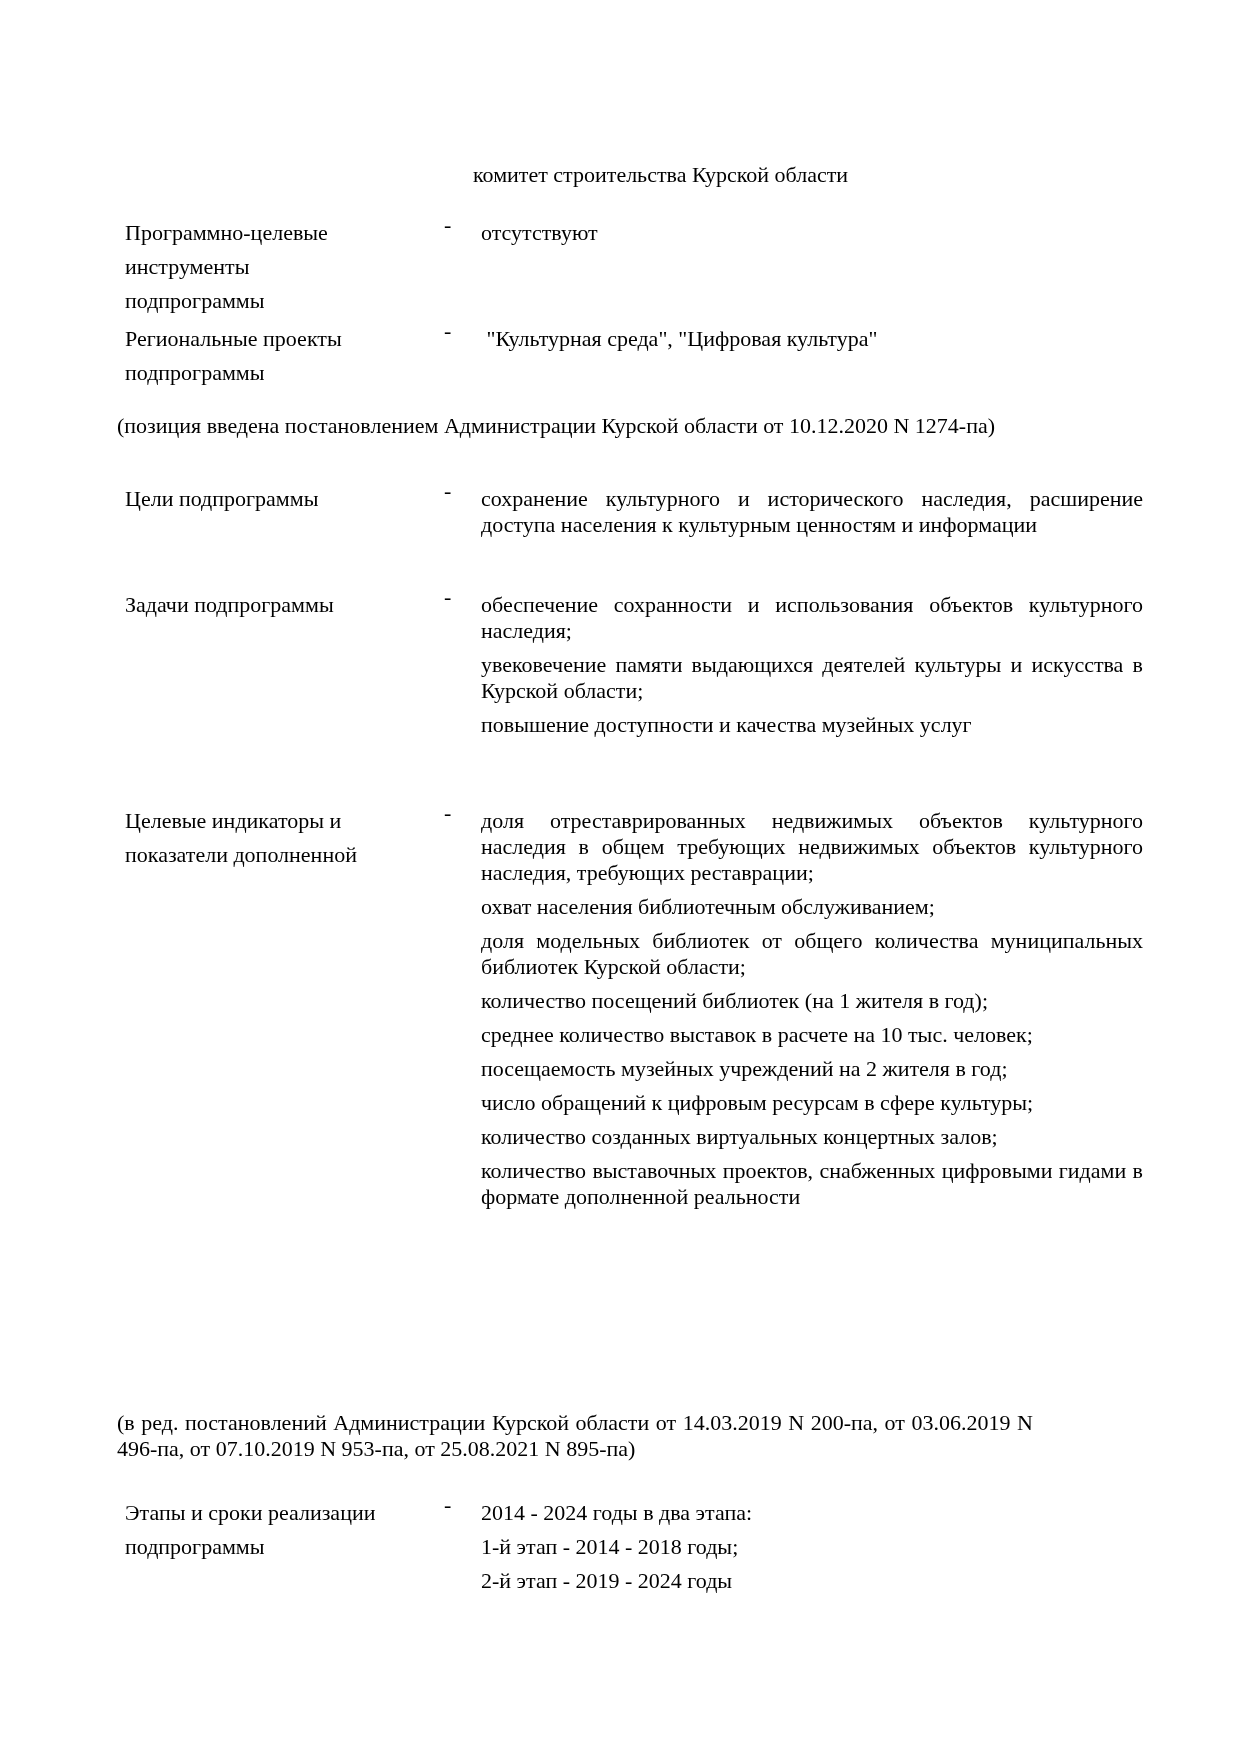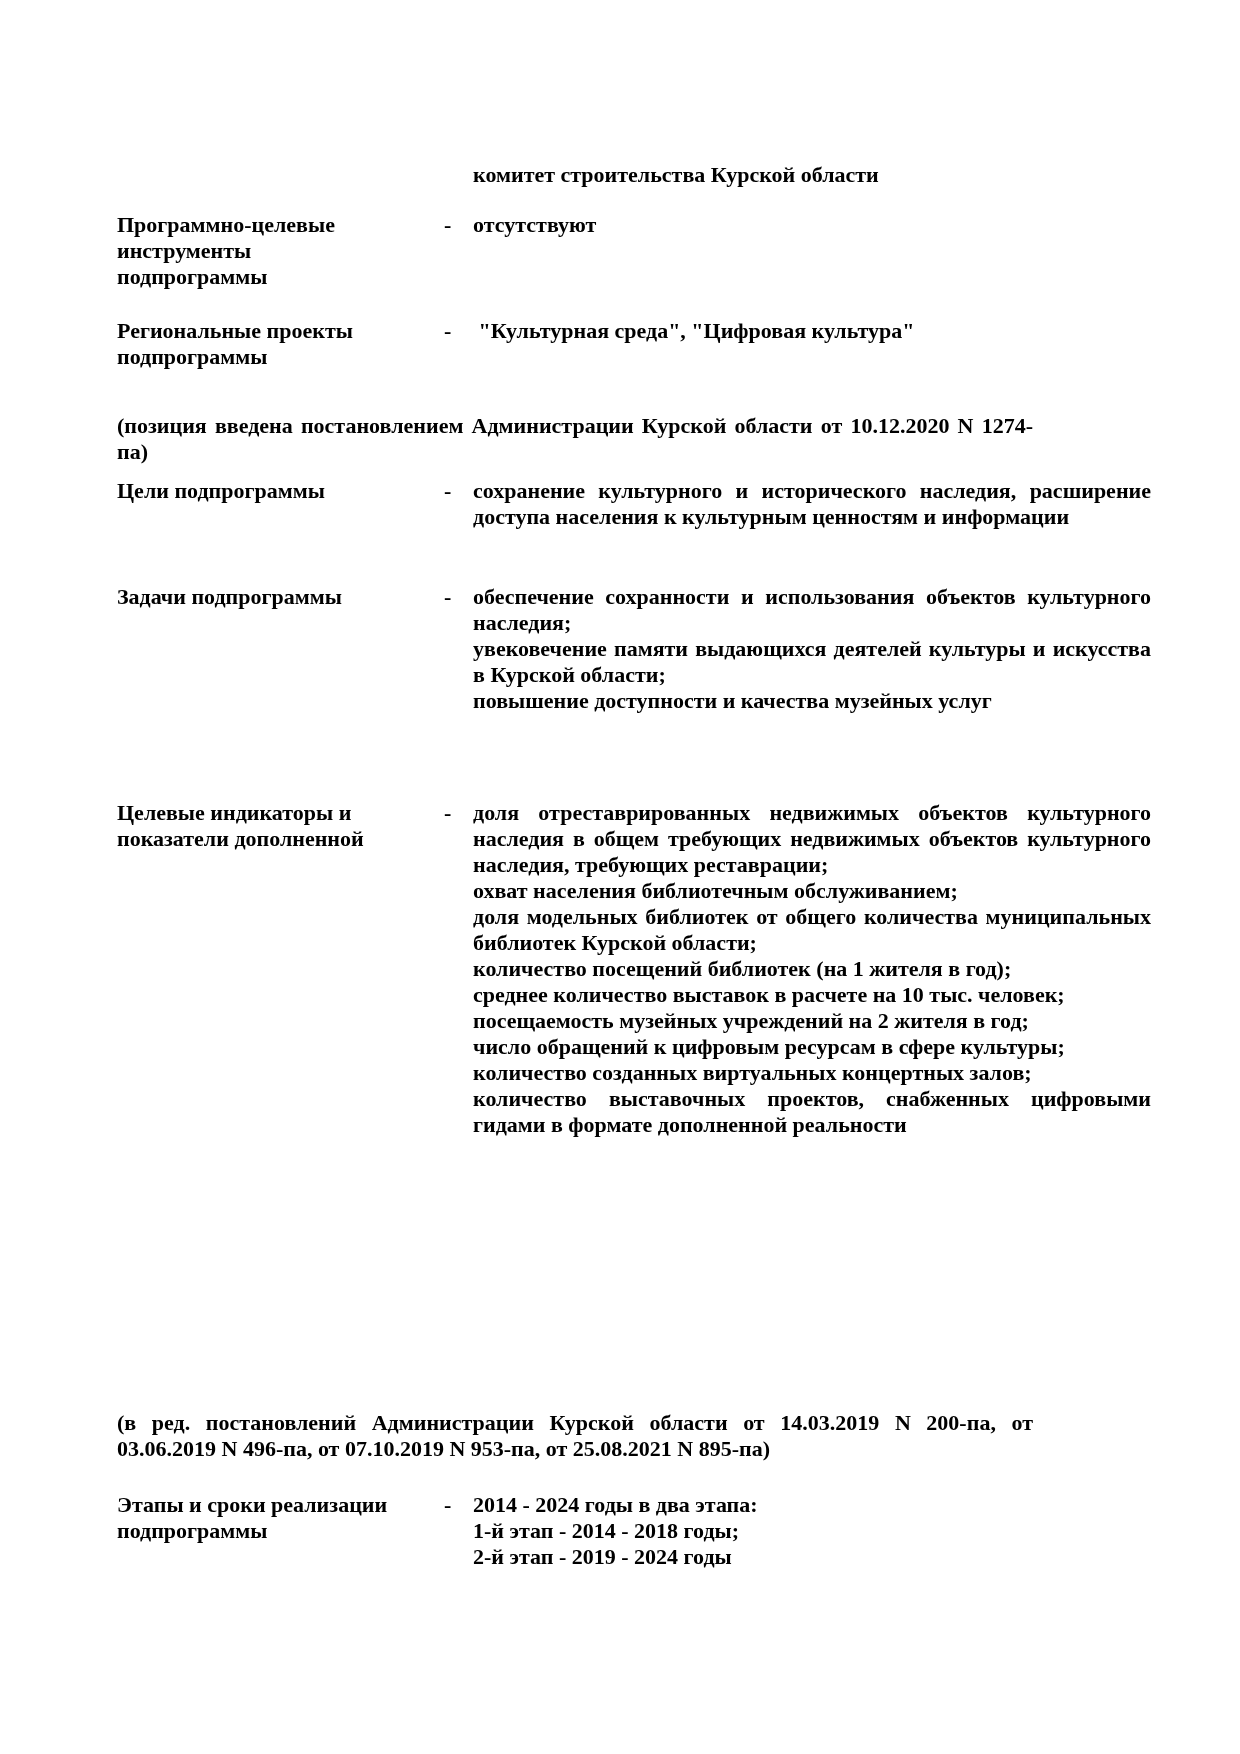--- a/index.html
+++ b/index.html
@@ -1,27 +1,27 @@
 <!DOCTYPE html>
 <html><head>
 <meta charset="utf-8">
 <style>
   html, body { margin: 0; padding: 0; background: #ffffff; }
   body {
     width: 1240px; height: 1754px; position: relative; overflow: hidden;
     font-family: "Liberation Serif", "DejaVu Serif", serif;
     color: #000; font-size: 22px; line-height: 26px;
   }
-  .page { position: absolute; left: 0; top: 0; width: 1240px; height: 1754px; font-weight: bold; }
+  .page { position: absolute; left: 0; top: 0; width: 1240px; height: 1754px; }
   .row { position: absolute; left: 117px; width: 920px; }
   .label { position: absolute; left: 0; width: 300px; }
   .dash { position: absolute; left: 327px; width: 20px; }
   .value { position: absolute; left: 356px; width: 678px; text-align: justify; }
-  .value p { margin: 0; text-align: justify; text-align-last: left; }
-  .label p { margin: 0; }
+  .value p { margin: 8px; text-align: justify; text-align-last: left; }
+  .label p { margin: 8px; }
   .note { position: absolute; left: 117px; width: 916px; text-align: justify; text-align-last: left; margin: 0; }
   .top-line { position: absolute; left: 473px; top: 162px; }
 </style>
 </head>
 <body>
 
 <div class="page">
 
   <div class="top-line">комитет строительства Курской области</div>
 

